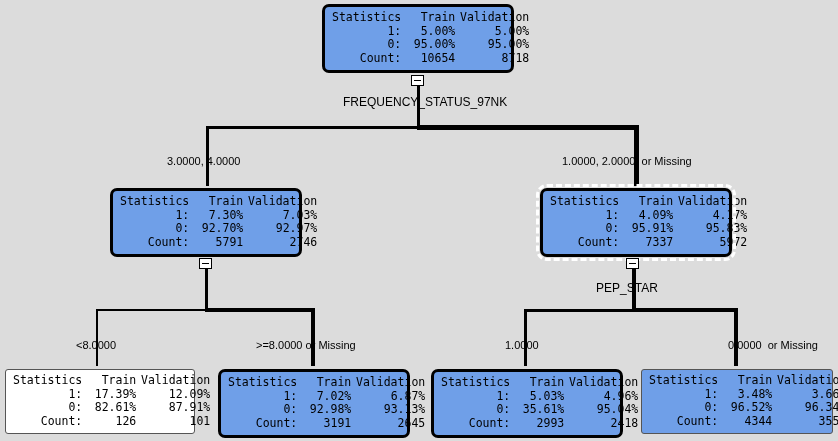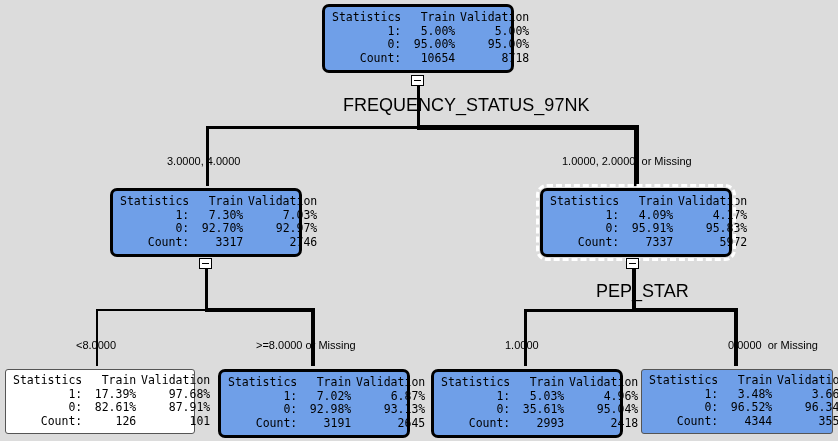--- a/index.html
+++ b/index.html
@@ -78,21 +78,21 @@
   .edge-label {
     position: absolute;
     font-family: "Liberation Sans", sans-serif;
     font-size: 11px;
     color: #000;
     white-space: pre;
   }
   .var-label {
     position: absolute;
     font-family: "Liberation Sans", sans-serif;
-    font-size: 18px;
+    font-size: 12px;
     color: #000;
     white-space: pre;
   }
 </style>
 </head>
 <body>
 
 <div id="canvas">
 
   <div class="link" style="left:417px; top:76px; width:3px; height:50px;"></div>
@@ -156,21 +156,21 @@
         <td class="c-tr">7.30%</td>
         <td class="c-val">7.03%</td>
       </tr>
       <tr>
         <td class="c-lab">0:</td>
         <td class="c-tr">92.70%</td>
         <td class="c-val">92.97%</td>
       </tr>
       <tr>
         <td class="c-lab">Count:</td>
-        <td class="c-tr">3317</td>
+        <td class="c-tr">5791</td>
         <td class="c-val">2746</td>
       </tr>
     </tbody></table>
   </div>
   <div class="toggle" style="left:199px; top:258px;"></div>
 
 
   <div class="node selected" style="left:540px; top:188px; width:192px;">
     <table>
       <tbody><tr class="hdr">
@@ -207,21 +207,21 @@
   <div class="node white" style="left:5px; top:369px; width:190px;">
     <table>
       <tbody><tr class="hdr">
         <td>Statistics</td>
         <td class="c-tr">Train</td>
         <td class="c-val">Validation</td>
       </tr>
       <tr>
         <td class="c-lab">1:</td>
         <td class="c-tr">17.39%</td>
-        <td class="c-val">97.68%</td>
+        <td class="c-val">12.09%</td>
       </tr>
       <tr>
         <td class="c-lab">0:</td>
         <td class="c-tr">82.61%</td>
         <td class="c-val">87.91%</td>
       </tr>
       <tr>
         <td class="c-lab">Count:</td>
         <td class="c-tr">126</td>
         <td class="c-val">101</td>

